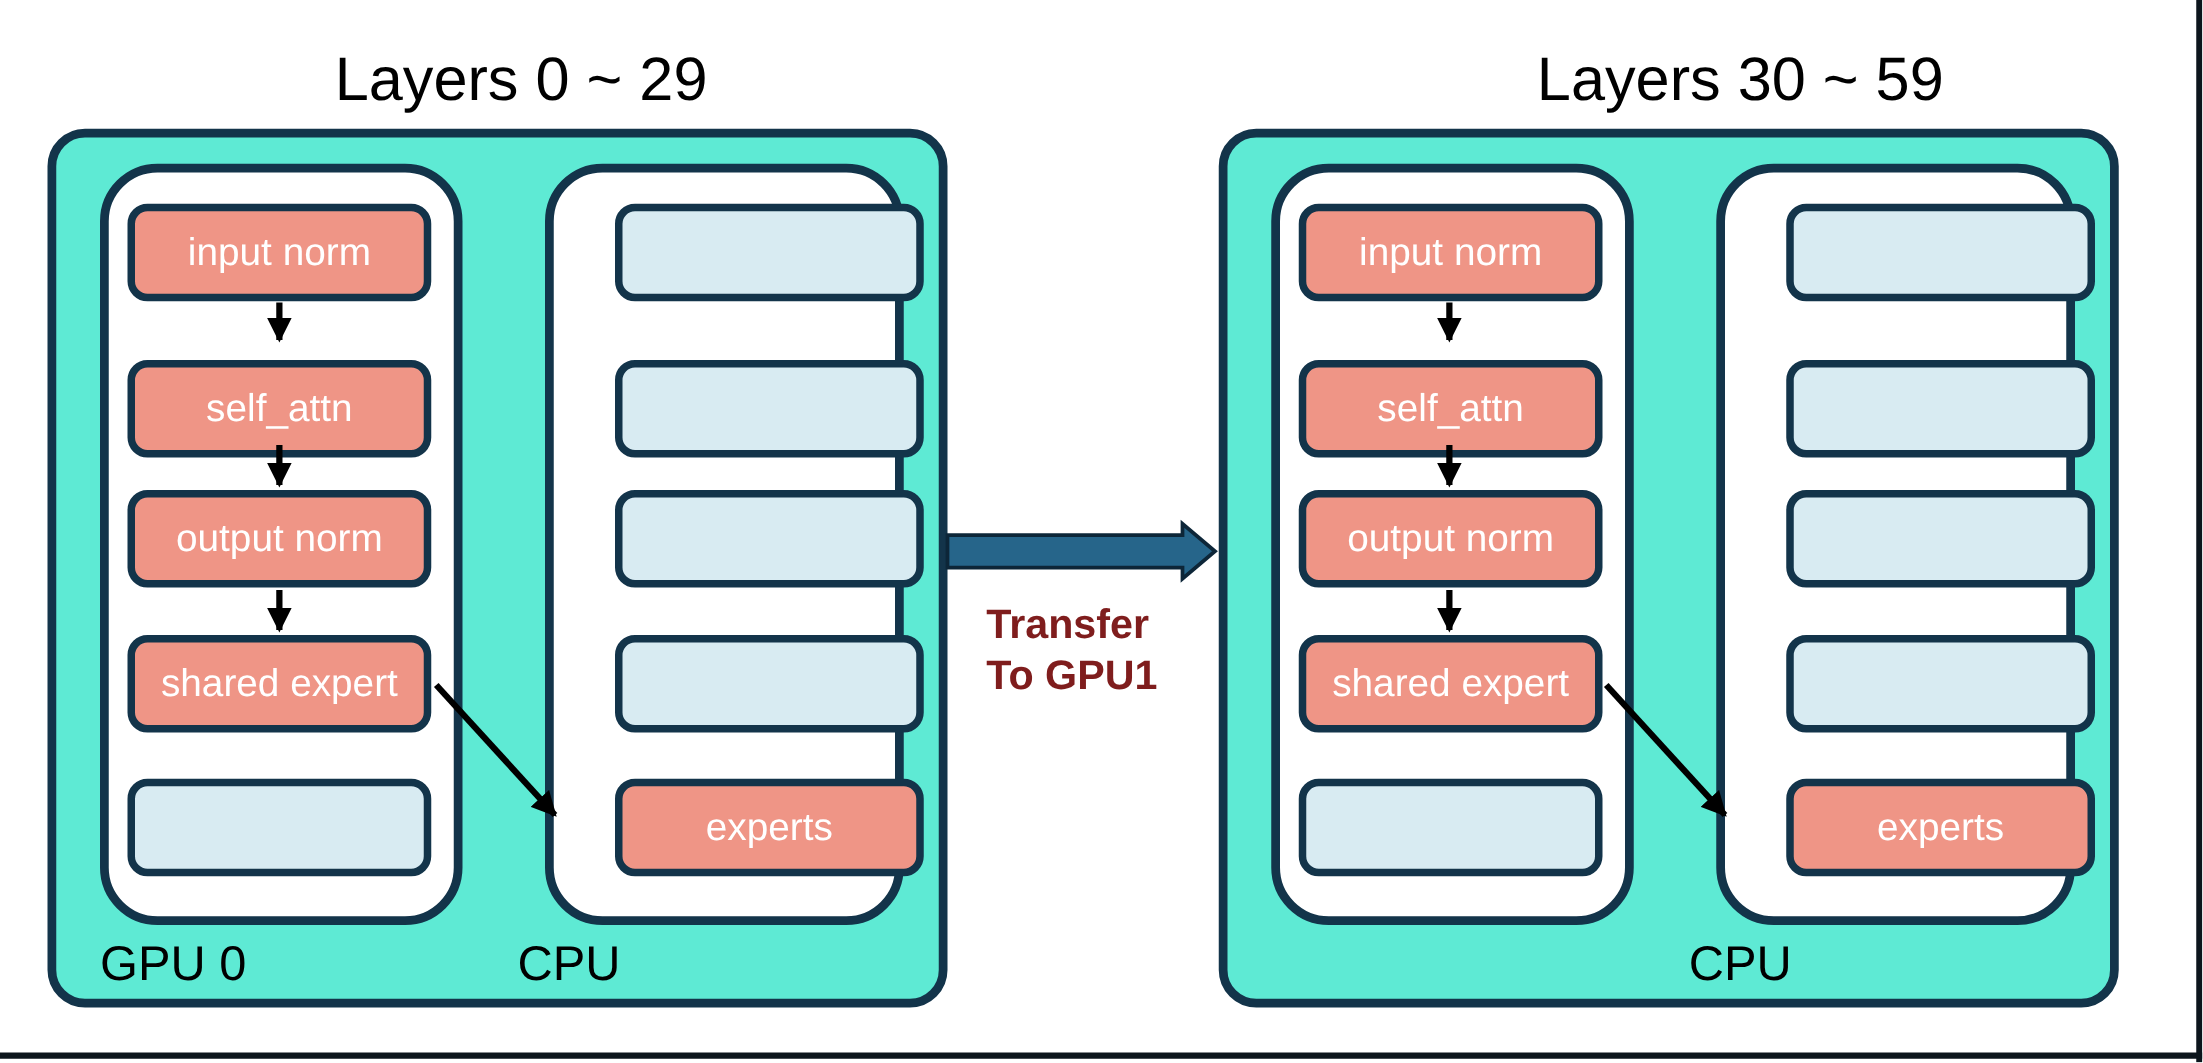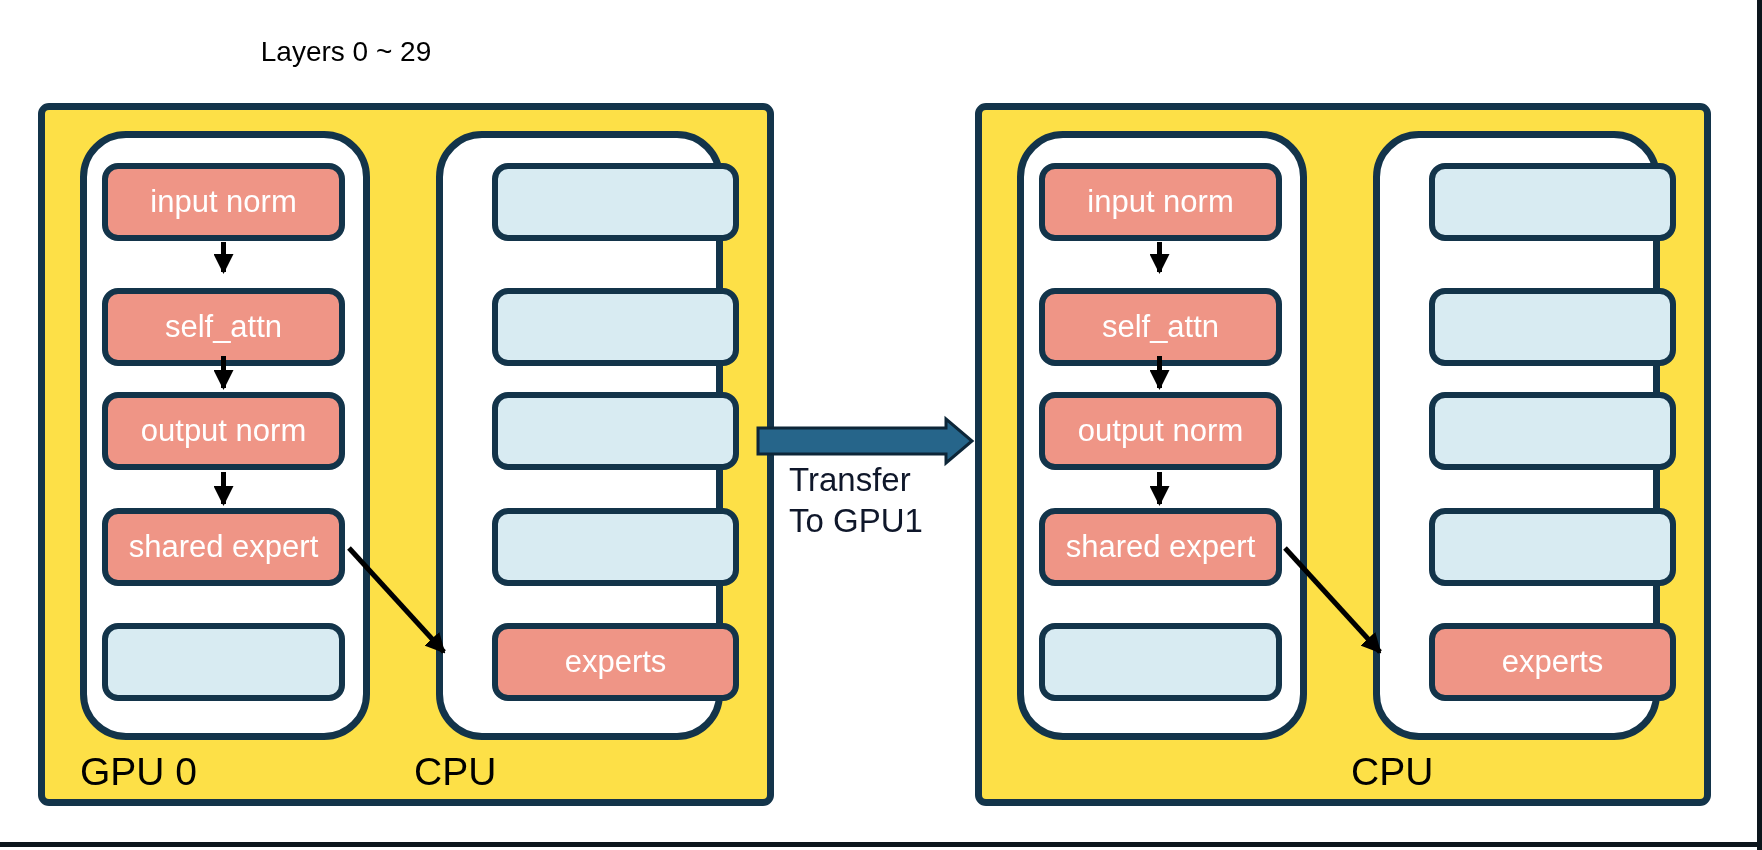--- a/index.html
+++ b/index.html
@@ -2,30 +2,30 @@
 <html style="--navy: #13344A; --salmon: #EF9586; --light-blue: #D8EBF2; --arrow-fill: #26658A; --arrow-stroke: #0D2638; --flow-arrow: #000000; --edge-line: #0C151C; --title-text: #000000; --box-text: #FFFFFF;"><head>
 <meta charset="utf-8">
 <style>
   html,body{margin:0;padding:0;background:#ffffff;}
   .canvas{
     position:relative;width:1762px;height:850px;background:#ffffff;
     overflow:hidden;font-family:"Liberation Sans",sans-serif;
   }
   
   .title{
-    position:absolute;top:36px;width:440px;text-align:center;
-    font-size:28px;color:#000;letter-spacing:0px;white-space:nowrap;
+    position:absolute;top:36px;width:440px;text-align:right;
+    font-size:49px;color:#000;letter-spacing:0px;white-space:nowrap;
   }
   #title-left{left:126px;}
   #title-right{left:1115px;}
 
   
   .group{
     position:absolute;top:103px;width:706px;height:689px;
-    border:7px solid var(--navy);border-radius:11px;background:#fde047;padding-left:16px;
+    border:7px solid var(--navy);border-radius:30px;background:#5eead4;
   }
   #group-left{left:38px;}
   #group-right{left:975px;}
 
   
   .inner{
     position:absolute;top:21px;height:595px;
     border:7px solid var(--navy);border-radius:46px;background:#fff;
   }
   .inner.gpu{left:35px;width:276px;}
@@ -52,40 +52,41 @@
   .cpu-label{left:369px;width:287px;}
 
   
   .overlay{
     position:absolute;left:0;top:0;width:1762px;height:850px;
     pointer-events:none;
   }
 
   
   .transfer-text{
-    position:absolute;left:789px;top:459px;
-    font-size:33px;line-height:41px;color:#0f172a;white-space:nowrap;
+    position:absolute;left:789px;top:478px;
+    font-size:33px;line-height:41px;color:#7f1d1d;white-space:nowrap;font-weight:bold;
   }
 
   
   .edge-bottom{
     position:absolute;left:0;top:842px;width:1762px;height:5px;
     background:var(--edge-line);
   }
   .edge-right{
     position:absolute;left:1757px;top:0;width:5px;height:850px;
     background:var(--edge-line);
   }
 </style>
 </head>
 <body>
 
 <div class="canvas">
 
   <div class="title" id="title-left">Layers 0 ~ 29</div>
+  <div class="title" id="title-right">Layers 30 ~ 59</div>
 
   <div class="group" id="group-left">
     <div class="inner gpu">
       <div class="mbox salmon r0">input norm</div>
       <div class="mbox salmon r1">self_attn</div>
       <div class="mbox salmon r2">output norm</div>
       <div class="mbox salmon r3">shared expert</div>
       <div class="mbox blue r4"></div>
     </div>
     <div class="inner cpu">

